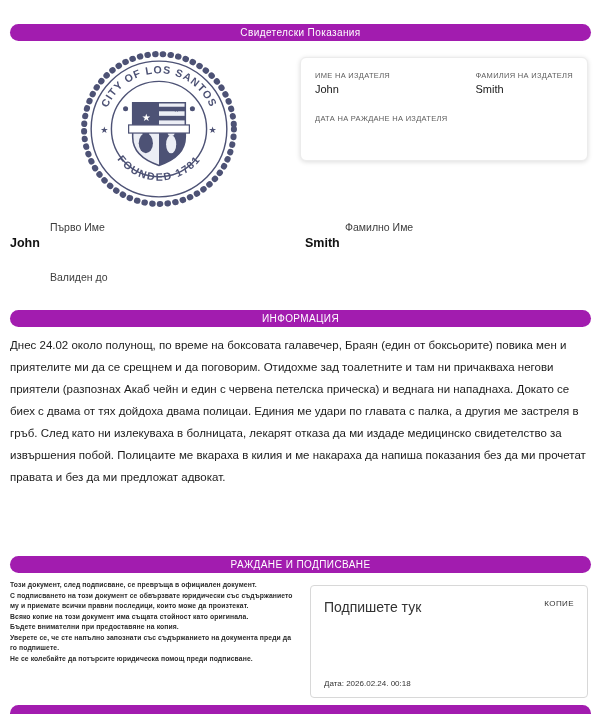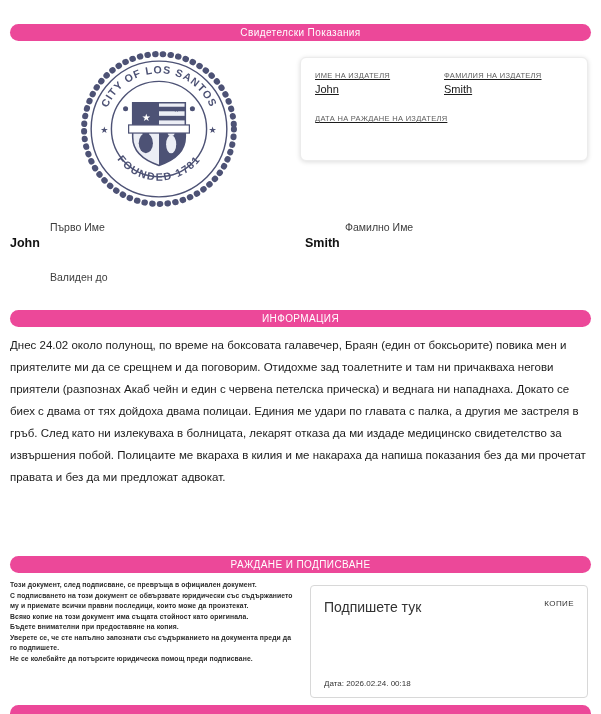--- a/index.html
+++ b/index.html
@@ -9,21 +9,21 @@
     background: #ffffff;
     font-family: "Liberation Sans", sans-serif;
     overflow: hidden;
     color: #1c1c1c;
   }
   .bar {
     position: absolute;
     left: 10px;
     right: 10px;
     height: 17px;
-    background: #ec4899;
+    background: #a21caf;
     border-radius: 10px;
     color: #ffffff;
     display: flex;
     align-items: center;
     justify-content: center;
     font-size: 10px;
     letter-spacing: 0.4px;
   }
   #bar-title  { top: 24px; }
   #bar-info   { top: 310px; }
@@ -43,24 +43,23 @@
     left: 300px;
     top: 57px;
     width: 288px;
     height: 104px;
     background: #ffffff;
     border: 1px solid #ececec;
     border-radius: 6px;
     box-shadow: 0 1px 5px rgba(0,0,0,0.14);
     padding: 13px 14px;
     display: grid;
-    grid-template-columns: 1fr 1fr;
+    grid-template-columns: 1fr;
     grid-auto-rows: min-content;
     row-gap: 3px;
-    text-decoration: underline;
   }
   .mini-label {
     font-size: 7.5px;
     color: #5c5c5c;
     letter-spacing: 0.3px;
   }
   .mini-value {
     font-size: 11px;
     color: #181818;
     margin-bottom: 6px;

